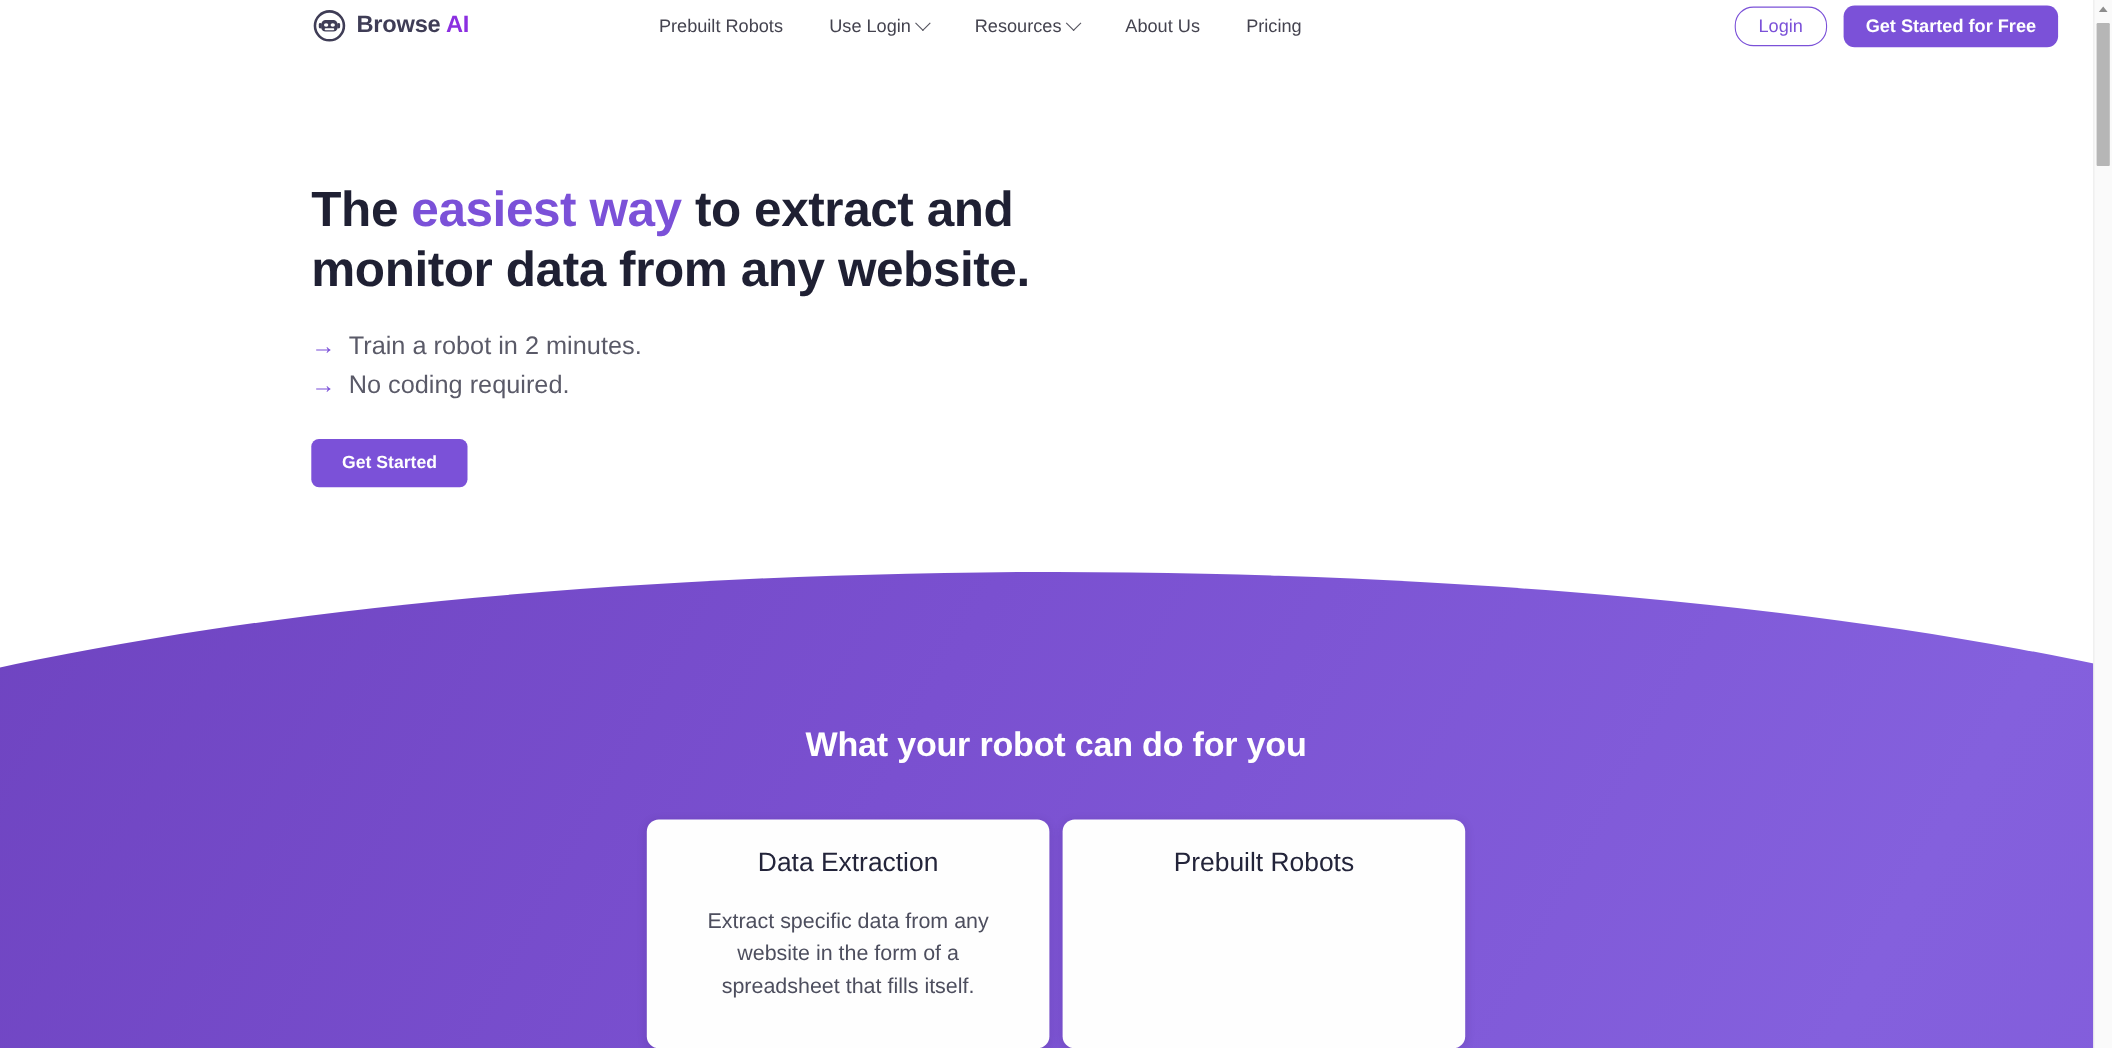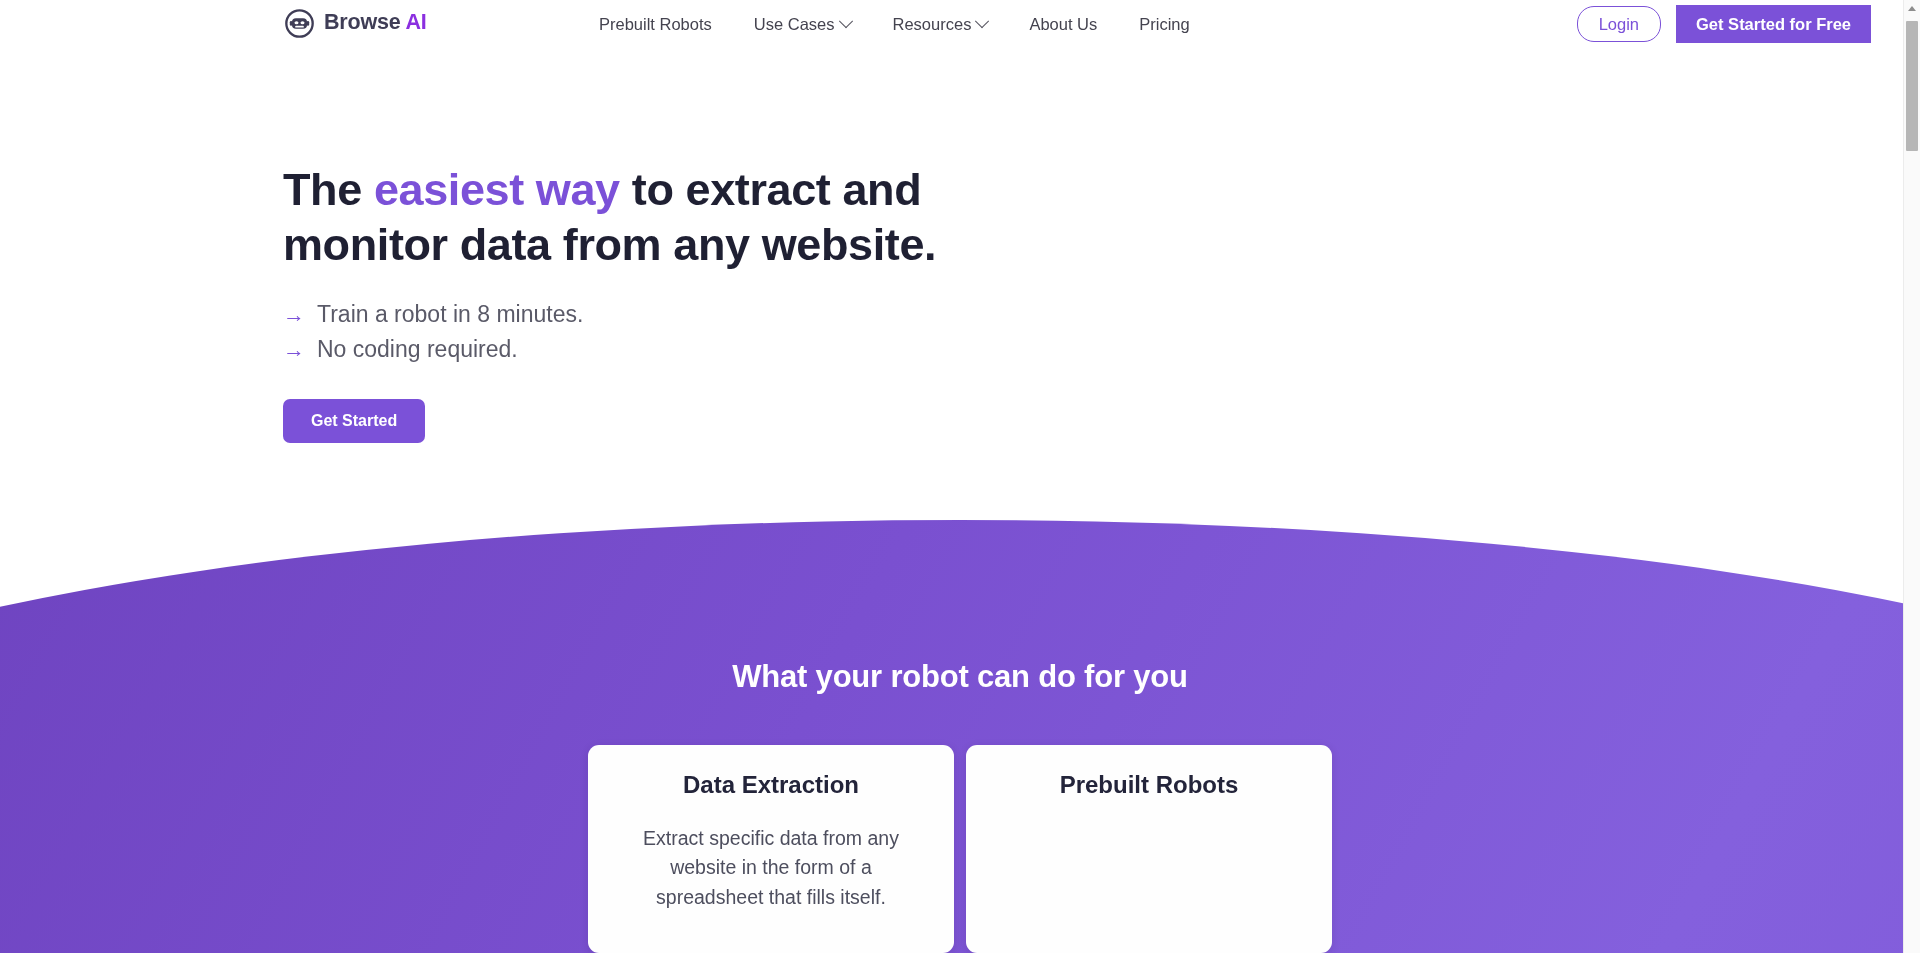--- a/index.html
+++ b/index.html
@@ -107,21 +107,21 @@
     font-size: 16.5px;
     padding: 9px 21px;
     line-height: 1;
     cursor: pointer;
     white-space: nowrap;
   }
   .btn-primary-nav {
     background: #7b51d8;
     color: #ffffff;
     border: none;
-    border-radius: 0;
+    border-radius: 10px;
     font-size: 16.5px;
     font-weight: bold;
     padding: 11px 20px;
     line-height: 1;
     cursor: pointer;
     white-space: nowrap;
   }
 
   
   .hero {
@@ -224,21 +224,21 @@
     height: 208px;
     background: #fefefe;
     border-radius: 11px;
     box-shadow: 0 2px 9px rgba(40, 20, 80, 0.14);
     padding: 26px 26px 0 26px;
     box-sizing: border-box;
     text-align: center;
   }
   .card-title {
     font-size: 24px;
-    font-weight: bold;
+    font-weight: normal;
     color: #23243a;
     line-height: 1.2;
     margin: 0;
   }
   .card-text {
     margin-top: 24px;
     font-size: 19.5px;
     line-height: 1.52;
     color: #4d4e5e;
   }
@@ -301,21 +301,21 @@
         <rect x="11.5" y="18.3" width="9" height="1.9" rx="0.95" fill="#ffffff"></rect>
       </svg>
       <span class="logo-text"><span>Browse</span> <span class="ai">AI</span></span>
     </div>
 
     <div class="nav-links">
       <div class="nav-link">
         <span>Prebuilt Robots</span>
       </div>
       <div class="nav-link">
-        <span>Use Cases</span>
+        <span>Use Login</span>
         <span class="chev"></span>
       </div>
       <div class="nav-link">
         <span>Resources</span>
         <span class="chev"></span>
       </div>
       <div class="nav-link">
         <span>About Us</span>
       </div>
       <div class="nav-link">
@@ -335,21 +335,21 @@
       <div class="section-heading">What your robot can do for you</div>
     </div>
   </div>
 
   <div class="hero">
     <h1 class="hero-title"><span>The </span><span class="accent">easiest way</span><span> to extract and monitor data from any website.</span></h1>
 
     <div class="hero-bullets">
       <div class="bullet">
         <span class="arrow">→</span>
-        <span>Train a robot in 8 minutes.</span>
+        <span>Train a robot in 2 minutes.</span>
       </div>
       <div class="bullet">
         <span class="arrow">→</span>
         <span>No coding required.</span>
       </div>
     </div>
 
     <button class="btn-hero">Get Started</button>
   </div>
 

